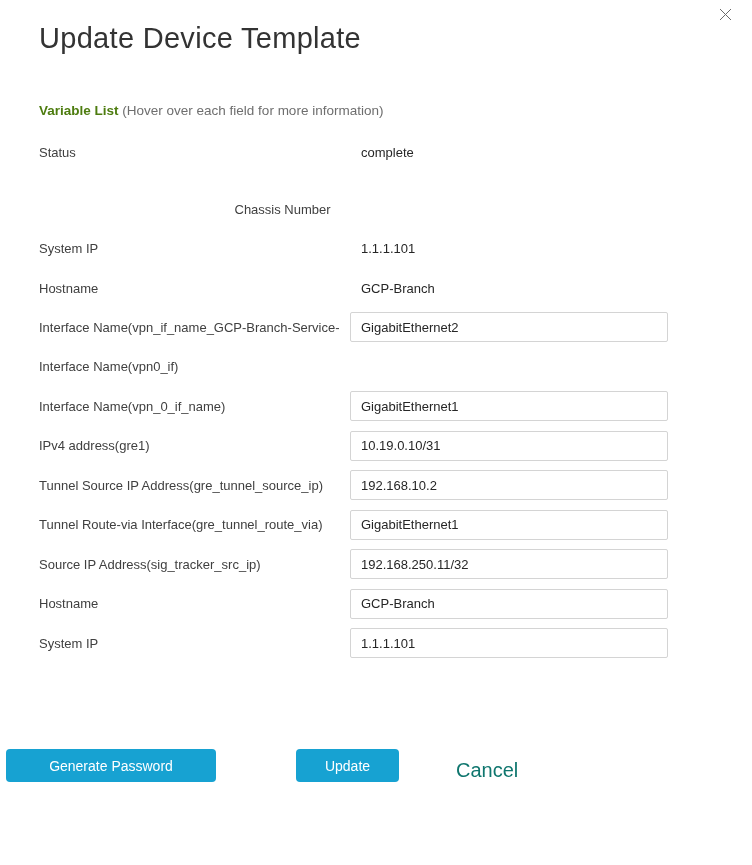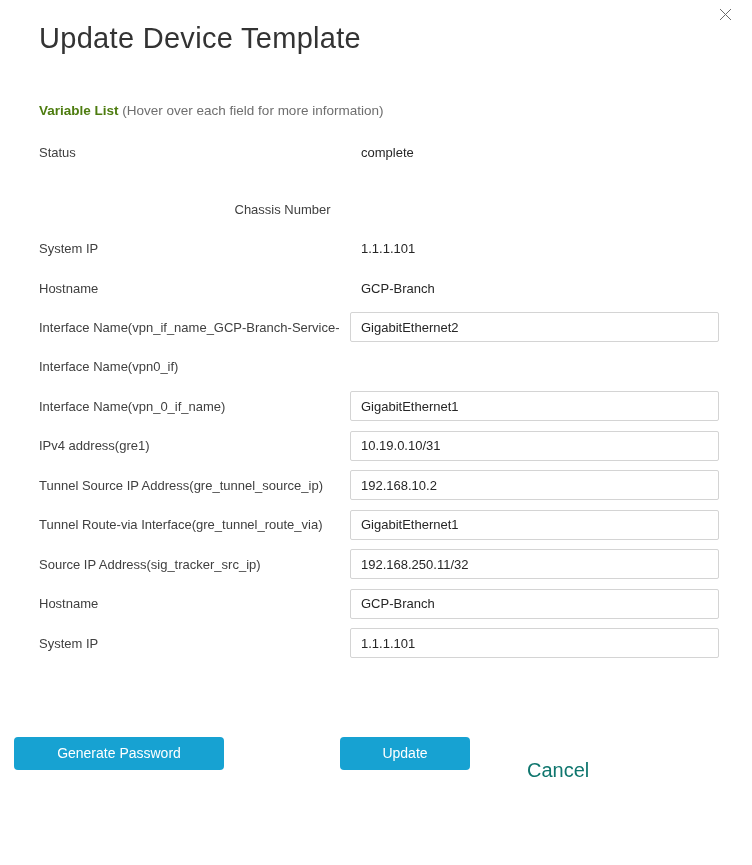--- a/index.html
+++ b/index.html
@@ -59,49 +59,49 @@
     color: #262626;
     padding-left: 11px;
   }
   .row-status   { margin-top: 25px; }
   .row-chassis  { margin-top: 41px; justify-content: center; }
   .row-sysip    { margin-top: 23px; }
   .row-hostname { margin-top: 24px; }
   .input-rows { margin-top: 16px; }
   .input-row { height: 30px; margin-bottom: 9.5px; }
   .input-row input {
-    width: 369px;
+    width: 318px;
     height: 30px;
     border: 1px solid #d4d4d4;
     border-radius: 2px;
     padding: 0 10px;
     font-size: 13px;
     color: #262626;
     font-family: "Liberation Sans", "DejaVu Sans", sans-serif;
     outline: none;
     background: #ffffff;
   }
   .footer {
     margin-top: 66px;
     display: flex;
-    align-items: center;
-    padding-left: 14px;
+    align-items: flex-end;
+    padding-left: 6px;
   }
   .btn {
     height: 33px;
     border: none;
     border-radius: 4px;
     background: #17a2d2;
     color: #ffffff;
     font-size: 14px;
     font-family: "Liberation Sans", "DejaVu Sans", sans-serif;
     cursor: pointer;
   }
   .btn-generate { width: 210px; }
-  .btn-update { width: 130px; margin-left: 116px; }
+  .btn-update { width: 103px; margin-left: 80px; }
   .link-cancel {
     margin-left: 57px;
     color: #0f766e;
     font-size: 20px;
     cursor: pointer;
     background: none;
     border: none;
     font-family: "Liberation Sans", "DejaVu Sans", sans-serif;
     margin-top: 35px;
   }

